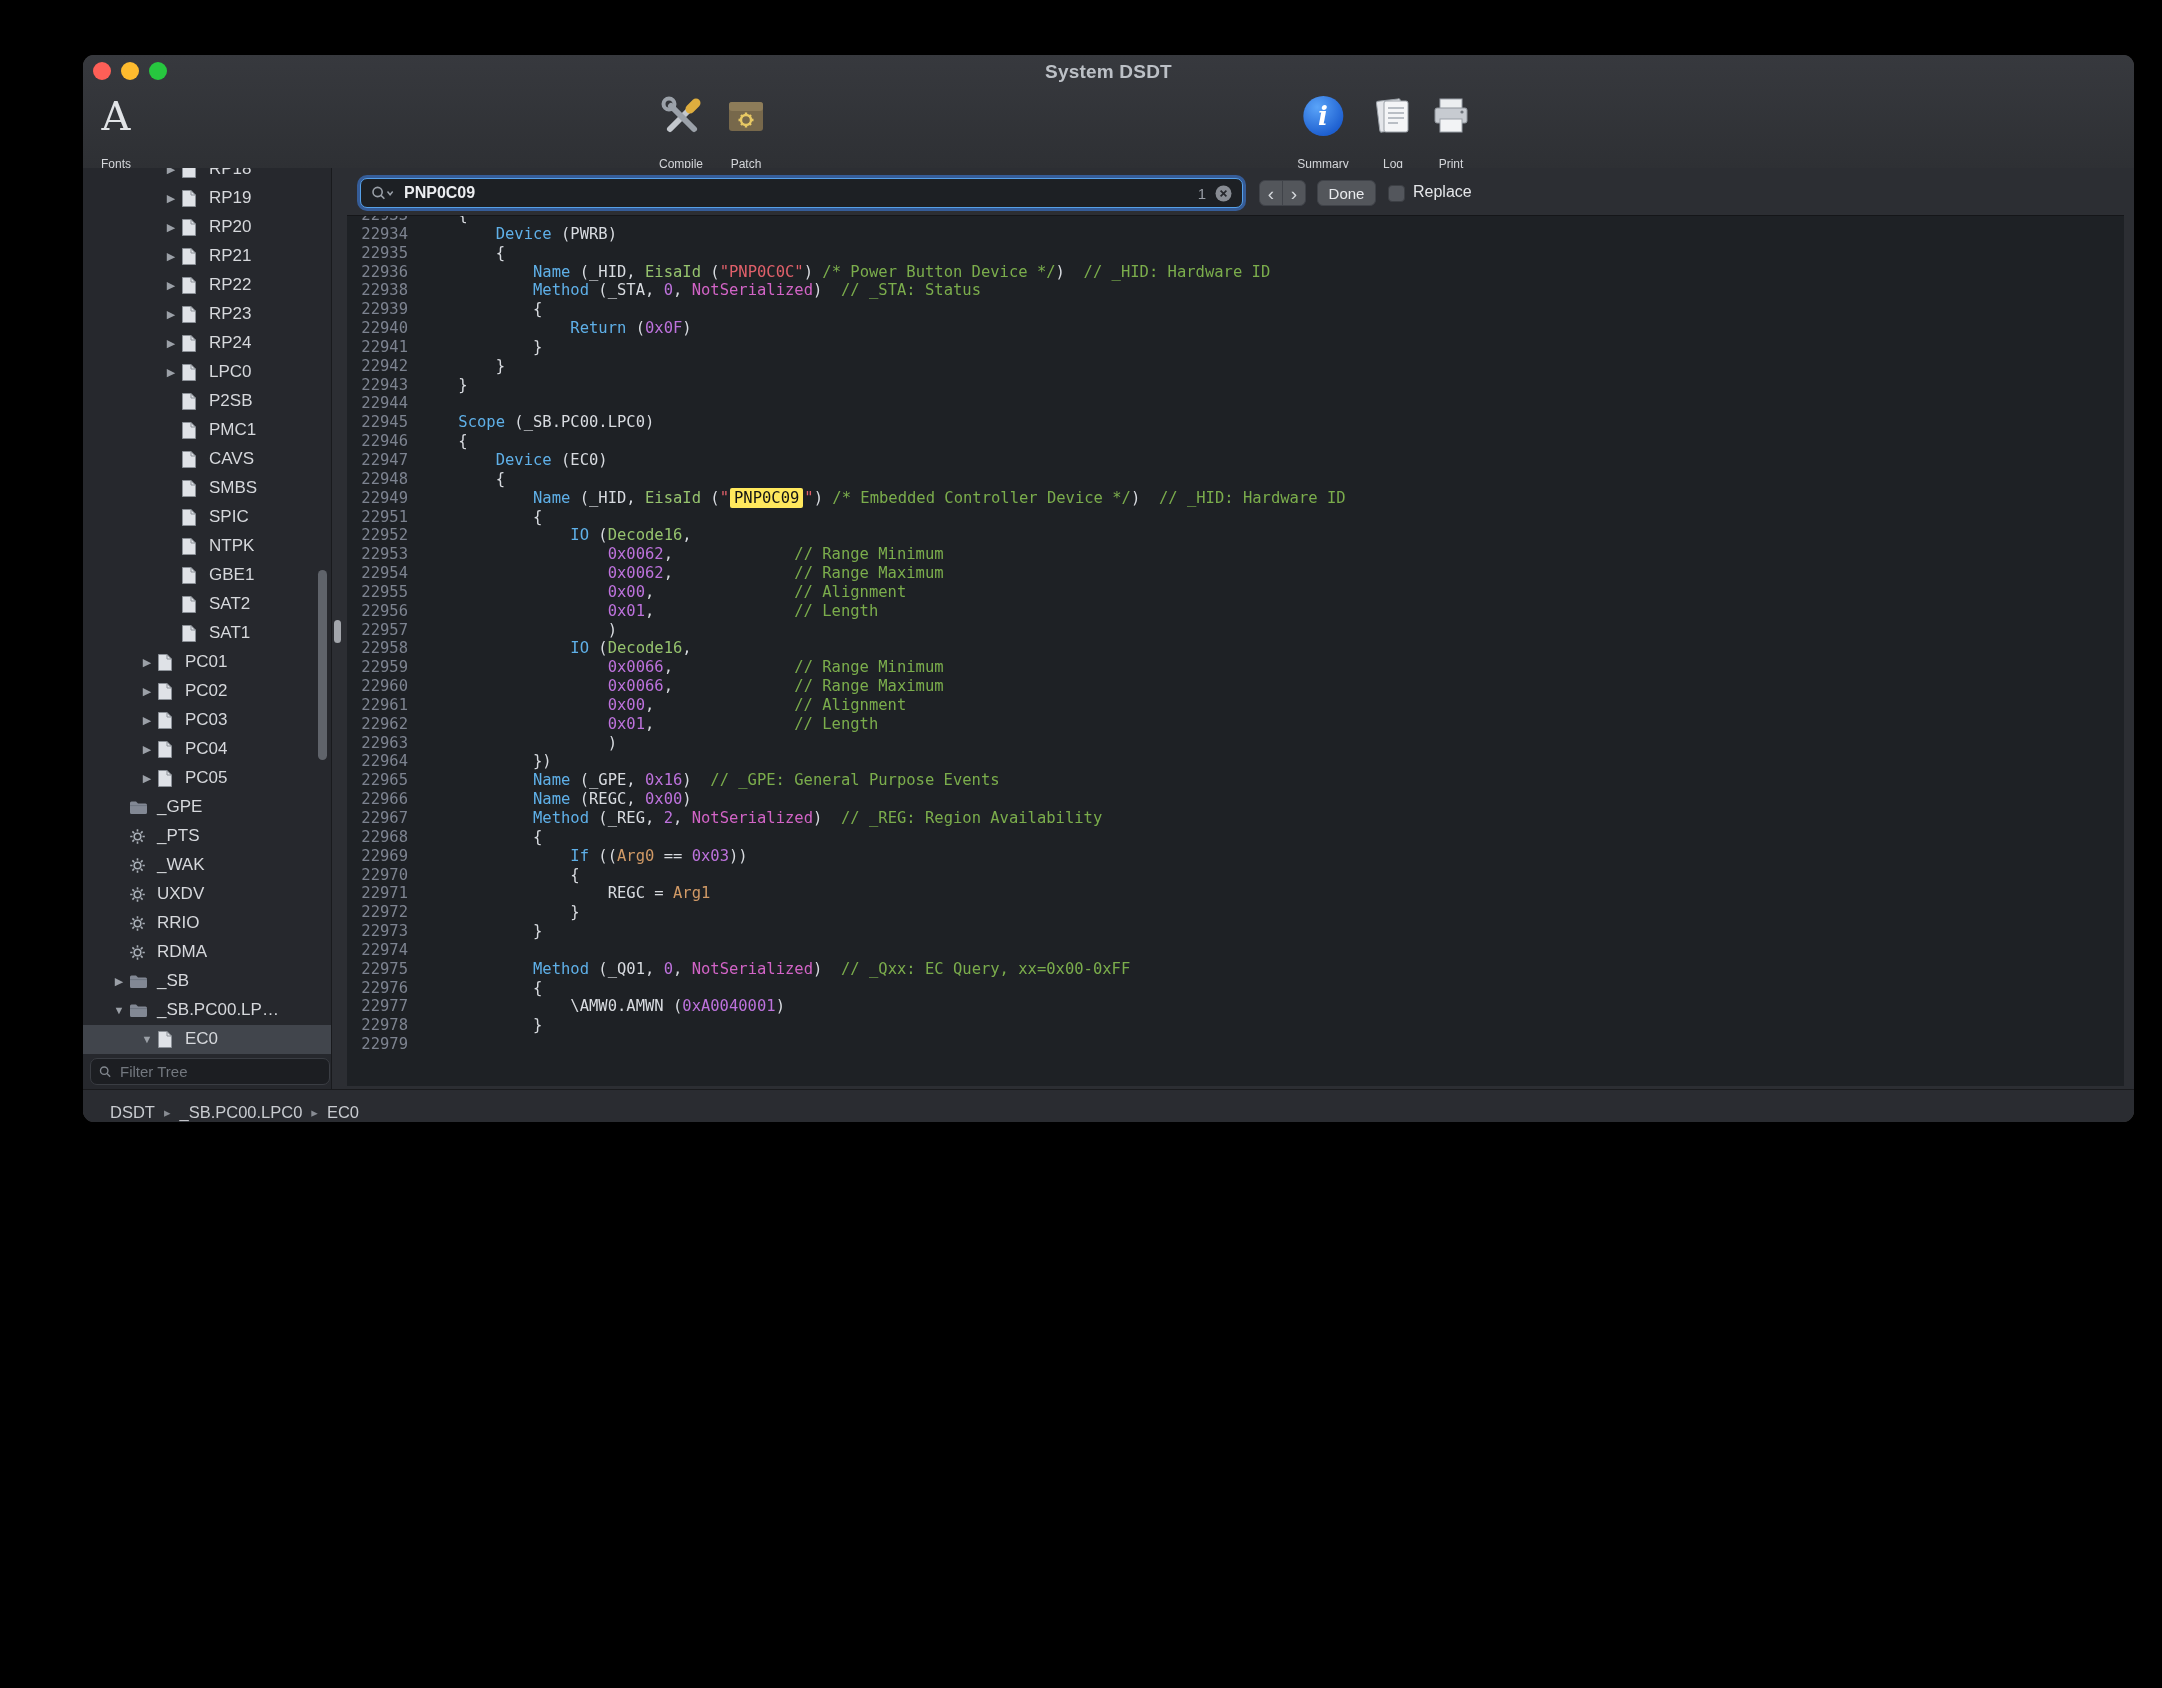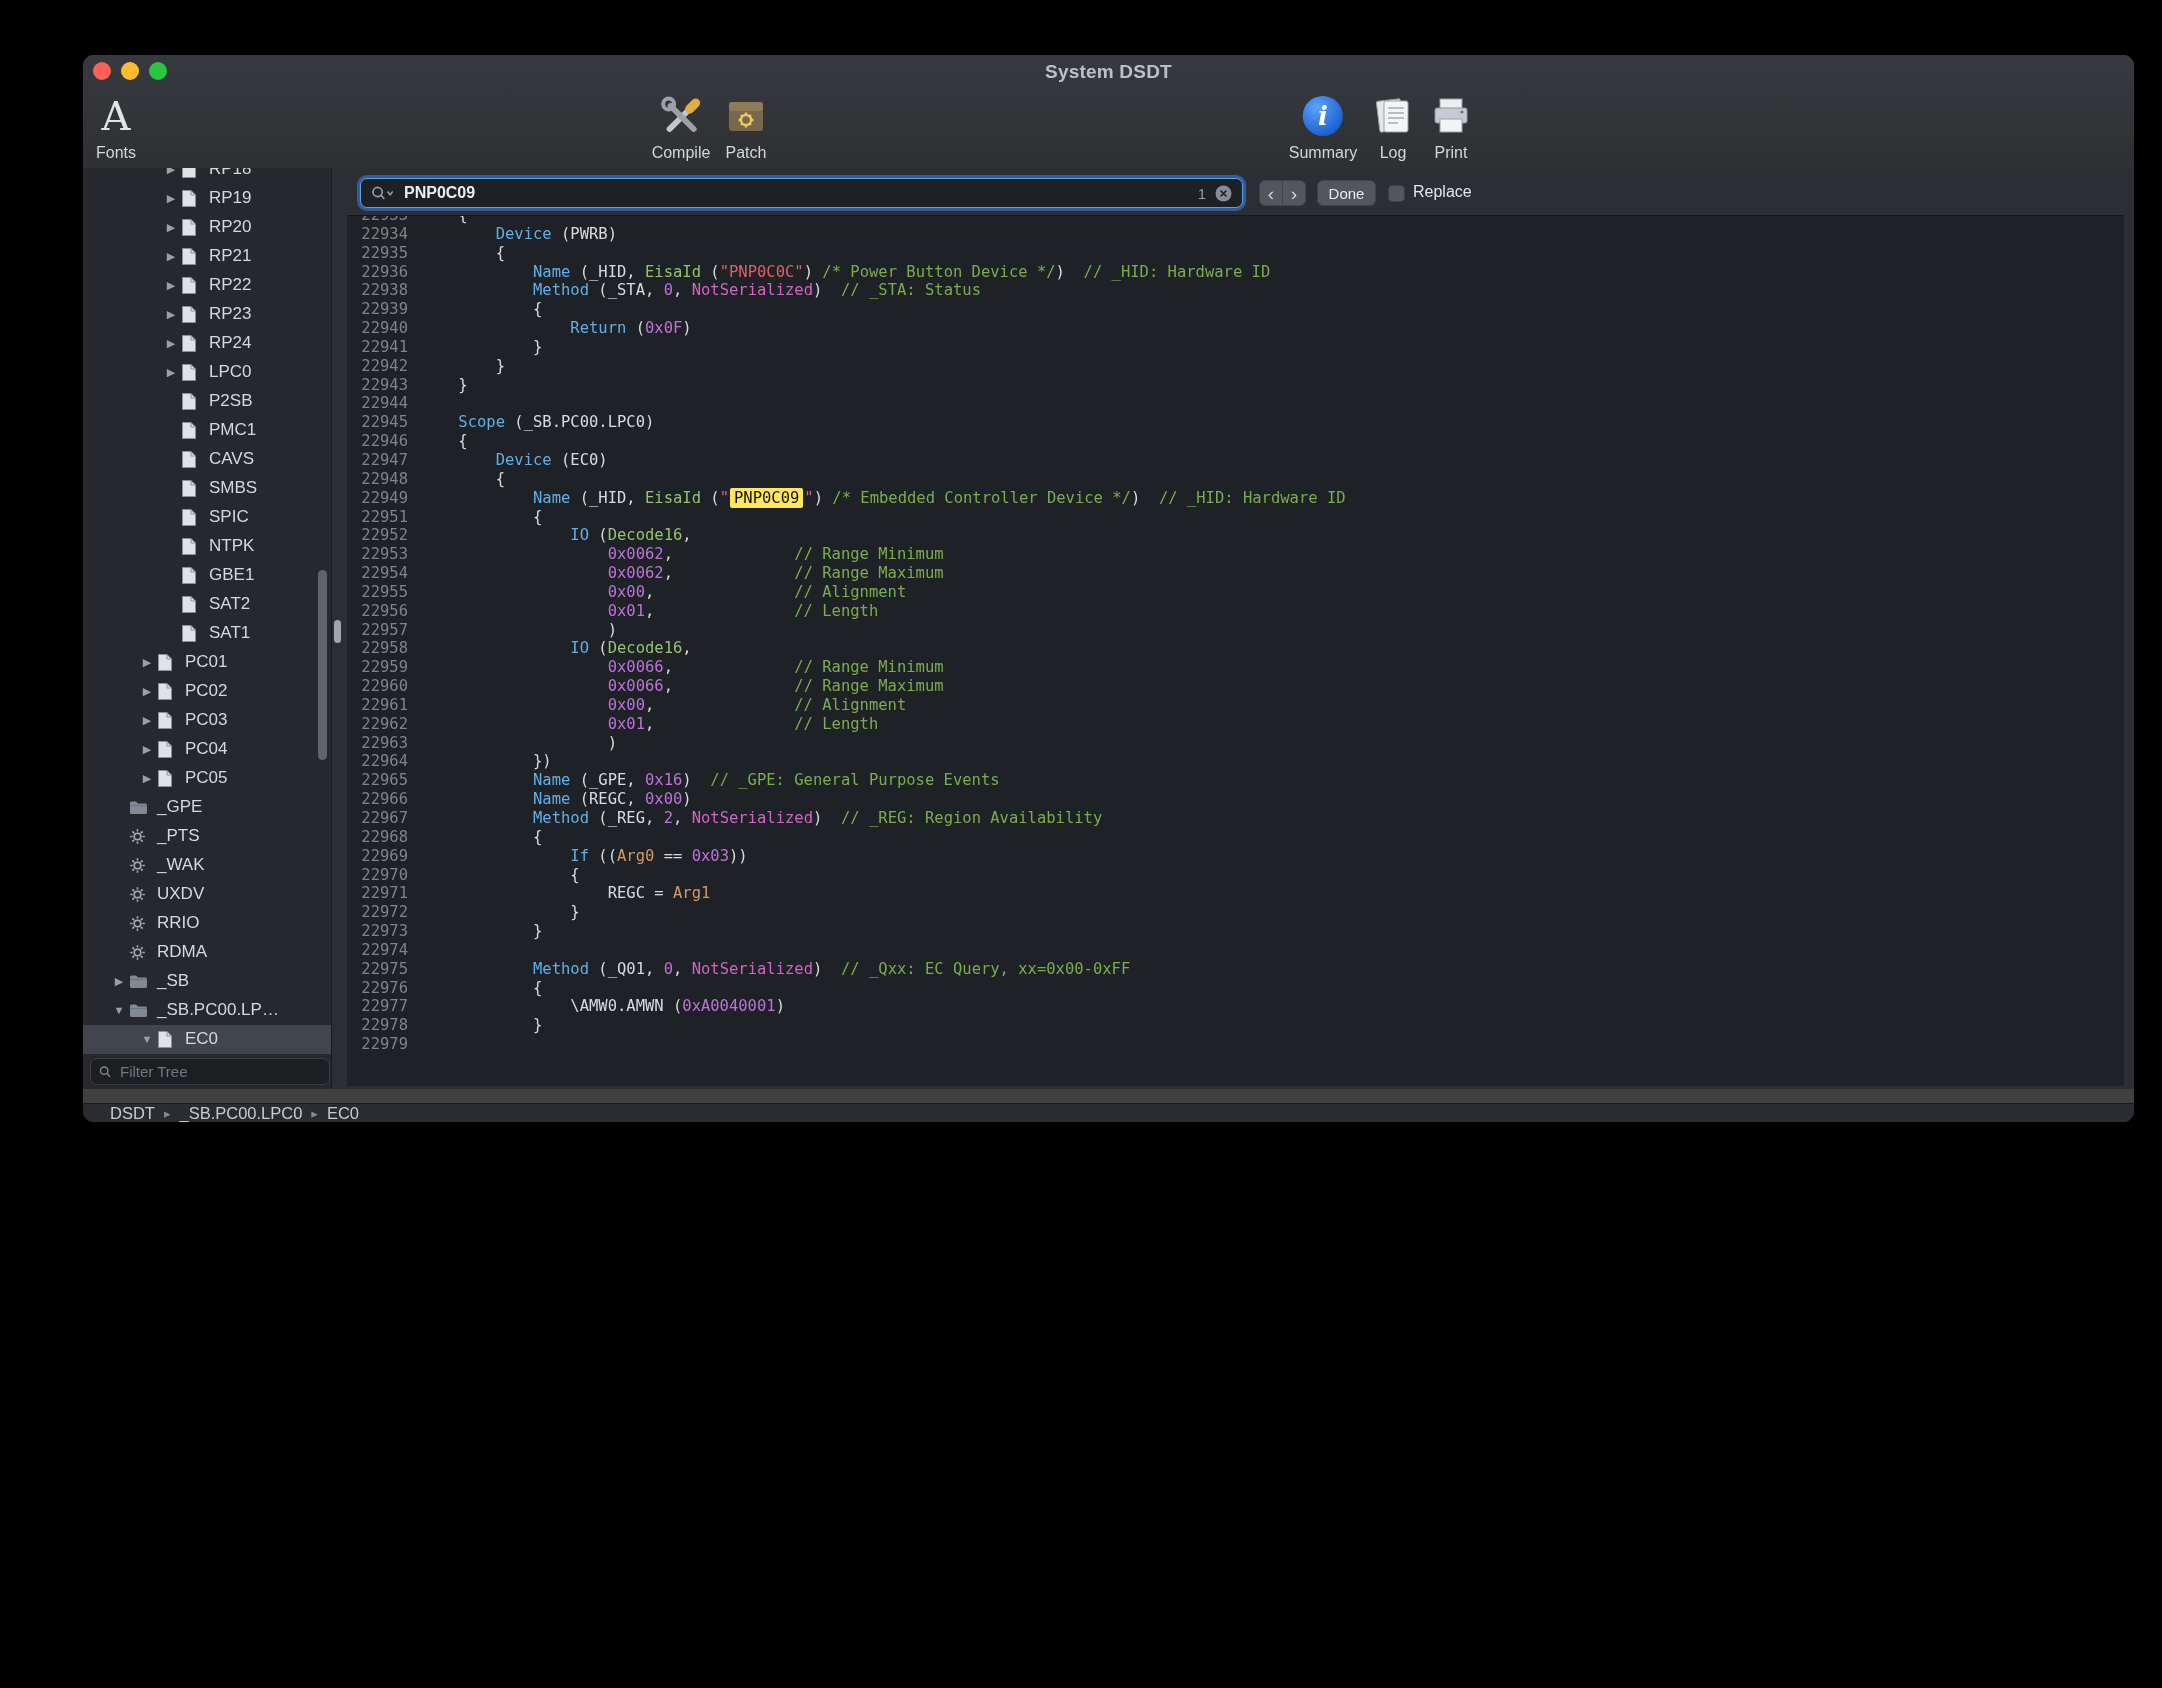--- a/index.html
+++ b/index.html
@@ -25,21 +25,21 @@
   .tl.green{background:#27c73f;}
   .win-title{
     position:absolute;top:6px;left:0;width:100%;text-align:center;
     font-size:19px;font-weight:bold;color:#bcc0c6;letter-spacing:.2px;
   }
   .tb-item{
     position:absolute;top:36px;transform:translateX(-50%);
     display:flex;flex-direction:column;align-items:center;cursor:default;
   }
   .tb-icon{height:50px;display:flex;align-items:center;justify-content:center;}
-  .tb-label{font-size:16px;color:#d4d6da;margin-top:3px;white-space:nowrap;}
+  .tb-label{font-size:12px;color:#d4d6da;margin-top:16px;white-space:nowrap;}
   .fonts-glyph{font-family:"DejaVu Serif",serif;font-size:40px;color:#e2e4e7;line-height:1;}
   .summary-circle{
     width:40px;height:40px;border-radius:50%;
     background:radial-gradient(circle at 35% 28%,#5aa4f9,#1d5fd0 75%);
     display:flex;align-items:center;justify-content:center;
     font-family:"DejaVu Serif",serif;font-style:italic;font-weight:bold;
     font-size:26px;color:#fff;
   }
   
   .sidebar{
@@ -121,23 +121,23 @@
   .s-k{color:#5fb0e8;}
   .s-f{color:#96c36e;}
   .s-c{color:#7bad4c;}
   .s-s{color:#e0606a;}
   .s-n{color:#bd72dc;}
   .s-m{color:#d264c6;}
   .s-a{color:#d19a66;}
   .s-h{background:#ffe85d;color:#141414;border-radius:2px;padding:1px 4px;margin:0 1px;}
   
   .status-bar{
-    position:absolute;left:0;bottom:0;width:100%;height:19px;
+    position:absolute;left:0;bottom:0;width:100%;height:33px;
     background:#2a2c31;border-top:1px solid #191a1d;
-    display:flex;align-items:flex-start;padding-left:27px;box-sizing:border-box;
+    display:flex;align-items:flex-end;padding-left:27px;box-sizing:border-box;
   }
   .bc-item{font-size:16.5px;color:#c9ccd1;}
   .bc-sep{font-size:13px;color:#888c93;margin:0 9px;}
 </style>
 </head>
 <body>
 
 <div class="window">
 
   <div class="header">

